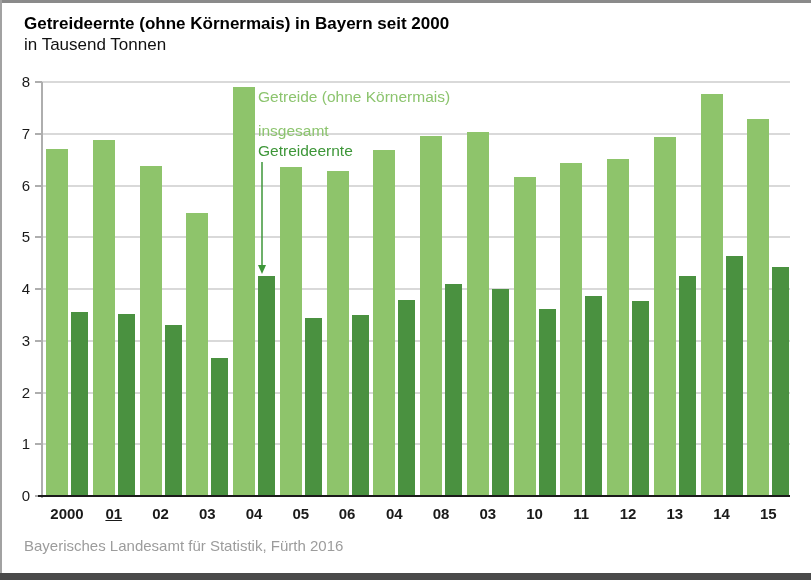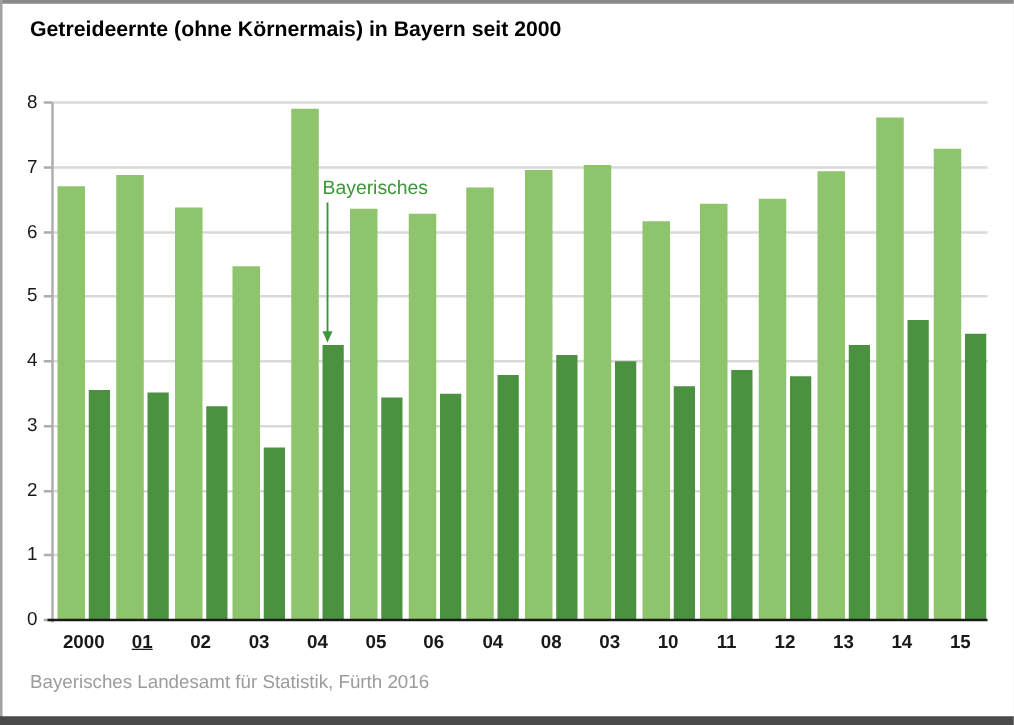--- a/index.html
+++ b/index.html
@@ -30,20 +30,21 @@
   .legend-light{position:absolute;left:258px;top:88px;font-size:15.5px;line-height:17px;white-space:pre-line;}
   .legend-dark{position:absolute;left:258px;top:142px;font-size:15.5px;}
   .legend-arrow{position:absolute;left:255px;top:160px;}
 </style>
 </head>
 <body>
 
 <div class="frame">
 
   <div class="title">Getreideernte (ohne Körnermais) in Bayern seit 2000</div>
+  <div class="subtitle">in Tausend Tonnen</div>
 
   <div class="plot">
       <div class="ytick" style="left: 35px; top: 495px; background: rgb(174, 174, 174);"></div>
       <div class="ylabel" style="top: 487px;">0</div>
       <div class="gridline" style="left: 42px; width: 748px; top: 443.25px; background: rgb(217, 217, 217);"></div>
       <div class="ytick" style="left: 35px; top: 443.25px; background: rgb(174, 174, 174);"></div>
       <div class="ylabel" style="top: 435.25px;">1</div>
       <div class="gridline" style="left: 42px; width: 748px; top: 391.5px; background: rgb(217, 217, 217);"></div>
       <div class="ytick" style="left: 35px; top: 391.5px; background: rgb(174, 174, 174);"></div>
       <div class="ylabel" style="top: 383.5px;">2</div>
@@ -110,22 +111,24 @@
       <div class="xlabel" style="left: 651.75px; width: 46px;">13</div>
       <div class="bar" title="14: 7.77" style="left: 700.5px; width: 22px; top: 93.9025px; height: 402.097px; background: rgb(142, 196, 107);"></div>
       <div class="bar" title="14: 4.63" style="left: 725.5px; width: 17px; top: 256.398px; height: 239.602px; background: rgb(74, 145, 64);"></div>
       <div class="xlabel" style="left: 698.5px; width: 46px;">14</div>
       <div class="bar" title="15: 7.29" style="left: 747.25px; width: 22px; top: 118.743px; height: 377.257px; background: rgb(142, 196, 107);"></div>
       <div class="bar" title="15: 4.43" style="left: 772.25px; width: 17px; top: 266.748px; height: 229.252px; background: rgb(74, 145, 64);"></div>
       <div class="xlabel" style="left: 745.25px; width: 46px;">15</div>
       <div class="baseline" style="left: 38px; width: 752px; top: 495px; background: rgb(26, 26, 26);"></div>
     </div>
 
+  <div class="legend-light" style="color: rgb(140, 196, 110);"><span>Getreide (ohne Körnermais)</span><br>
+  <span>insgesamt</span></div>
 
-  <div class="legend-dark" style="color: rgb(61, 150, 56);">Bayerisches</div>
+  <div class="legend-dark" style="color: rgb(61, 150, 56);">Getreideernte</div>
 
   <svg class="legend-arrow" width="14" height="116" viewBox="0 0 14 116">
     <line x1="7" y1="2" x2="7" y2="106" stroke="#3d9638" stroke-width="1.5"></line>
     <polygon points="3,105 11,105 7,114" fill="#3d9638"></polygon>
   </svg>
 
   <div class="footer" style="color: rgb(156, 156, 156);">Bayerisches Landesamt für Statistik, Fürth 2016</div>
 
   <div class="border-top"></div>
   <div class="border-left"></div>

